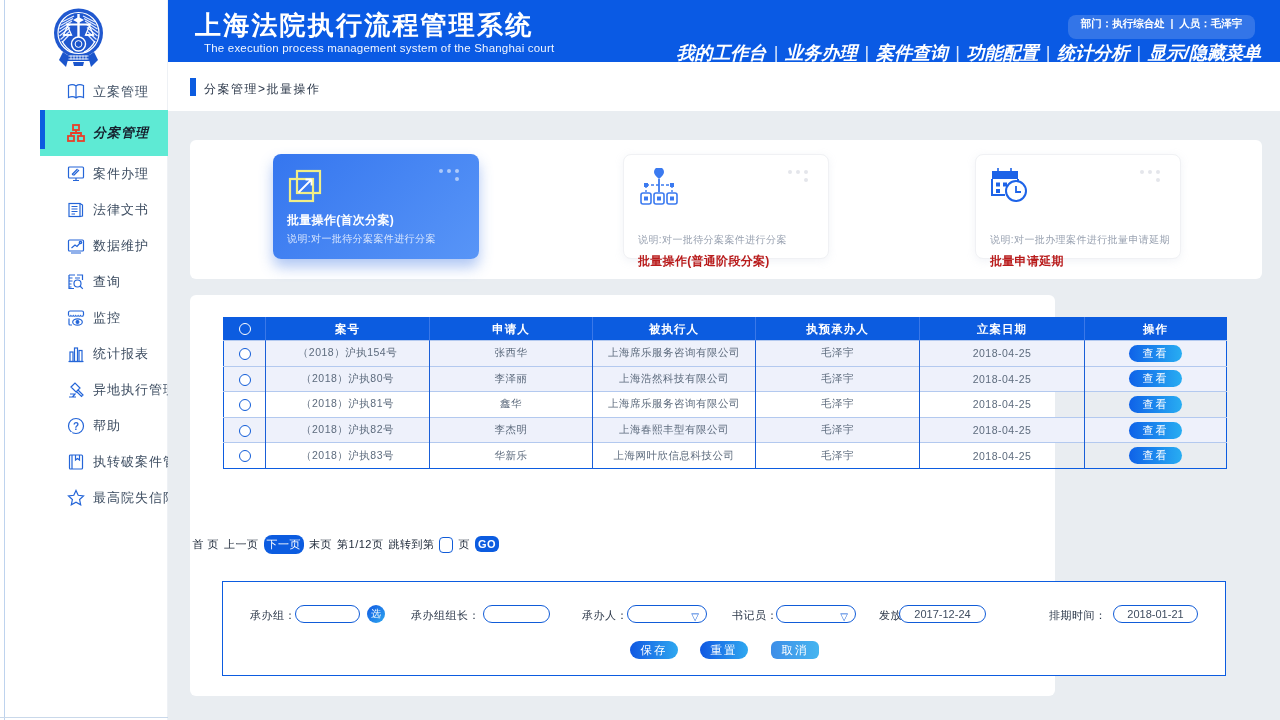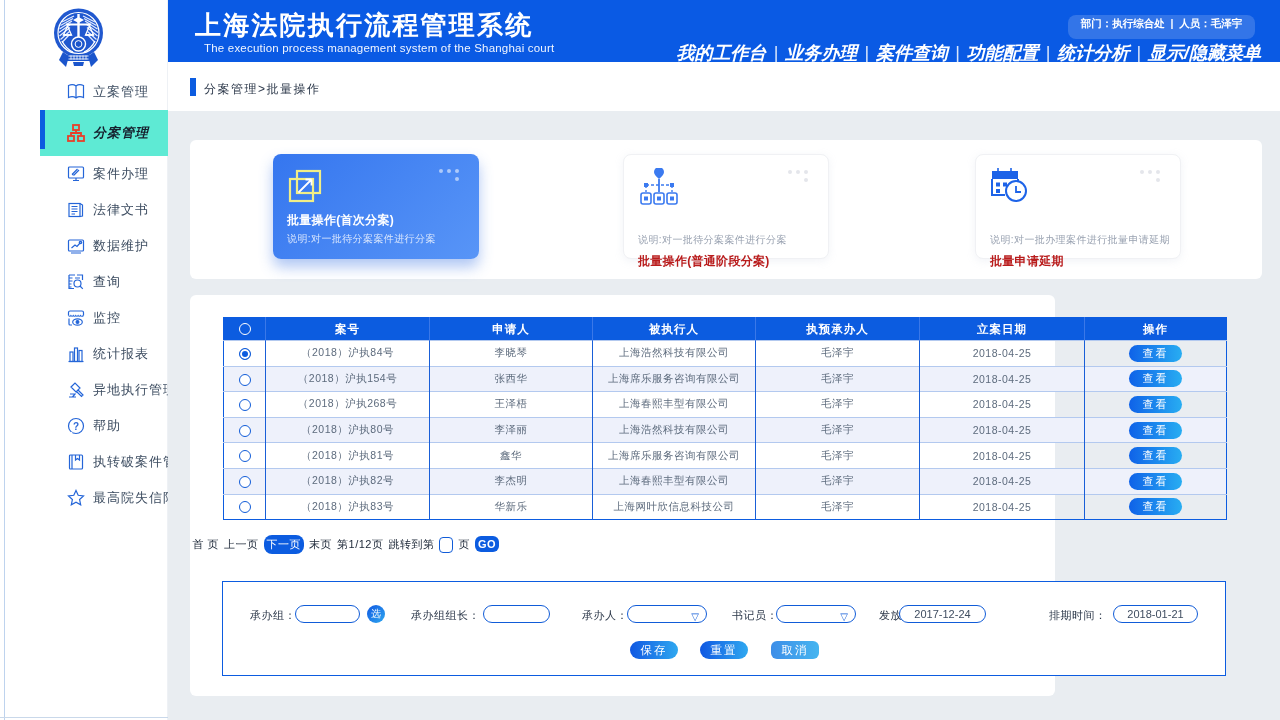--- a/index.html
+++ b/index.html
@@ -291,43 +291,25 @@
       <tbody>
           <tr>
             <th><span class="radio"></span></th>
             <th>案号</th>
             <th>申请人</th>
             <th>被执行人</th>
             <th>执预承办人</th>
             <th>立案日期</th>
             <th>操作</th>
           </tr>
-      <tr>
-            <td><span class="radio on"></span></td>
-            <td>（2018）沪执84号</td>
-            <td>李晓琴</td>
-            <td>上海浩然科技有限公司</td>
-            <td>毛泽宇</td>
-            <td>2018-04-25</td>
-            <td><span class="viewbtn">查看</span></td>
-          </tr>
       <tr class="even">
             <td><span class="radio"></span></td>
             <td>（2018）沪执154号</td>
             <td>张西华</td>
             <td>上海席乐服务咨询有限公司</td>
-            <td>毛泽宇</td>
-            <td>2018-04-25</td>
-            <td><span class="viewbtn">查看</span></td>
-          </tr>
-      <tr>
-            <td><span class="radio"></span></td>
-            <td>（2018）沪执268号</td>
-            <td>王泽梧</td>
-            <td>上海春熙丰型有限公司</td>
             <td>毛泽宇</td>
             <td>2018-04-25</td>
             <td><span class="viewbtn">查看</span></td>
           </tr>
       <tr class="even">
             <td><span class="radio"></span></td>
             <td>（2018）沪执80号</td>
             <td>李泽丽</td>
             <td>上海浩然科技有限公司</td>
             <td>毛泽宇</td>

